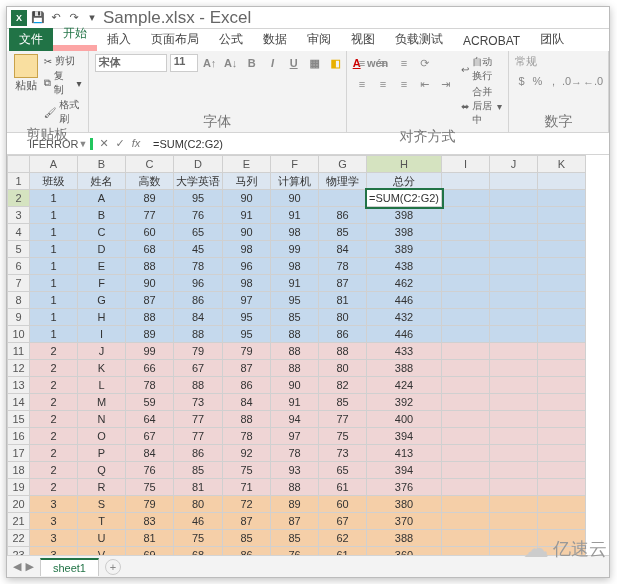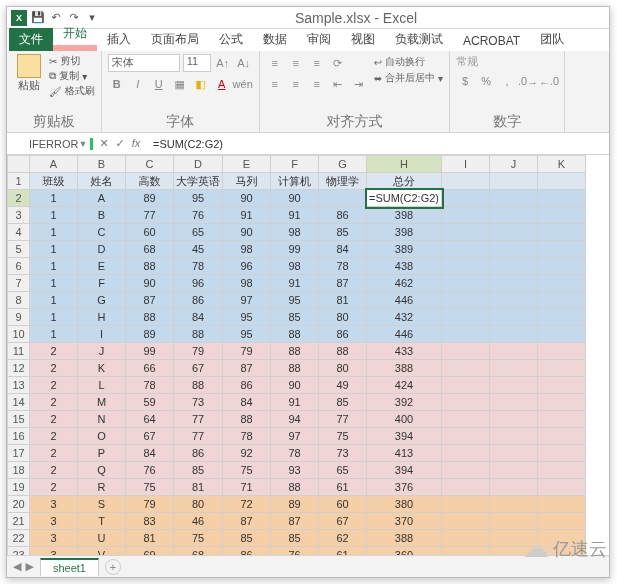--- a/index.html
+++ b/index.html
@@ -2,34 +2,34 @@
 <html><head>
 <meta charset="utf-8">
 <style>
 * { box-sizing: border-box; margin: 0; padding: 0; font-family: "Microsoft YaHei", "SimSun", sans-serif; }
 body { background: #fff; width: 617px; height: 584px; position: relative; overflow: hidden; }
 .frame { position: absolute; left: 6px; top: 6px; width: 604px; height: 572px; border: 1px solid #bbb; box-shadow: 0 2px 8px rgba(0,0,0,0.25); background: #fff; display: flex; flex-direction: column; }
 .titlebar { height: 22px; background: #fff; border-bottom: 1px solid #d4d4d4; display: flex; align-items: center; font-size: 11px; color: #666; }
 .qat { display: flex; gap: 4px; padding: 0 4px; align-items: center; }
 .qat .xl { width: 16px; height: 16px; background: #217346; color: #fff; font-size: 9px; display: flex; align-items: center; justify-content: center; font-weight: bold; }
 .qat-ico { width: 14px; height: 14px; display: flex; align-items: center; justify-content: center; color: #555; font-size: 11px; }
-.titlecenter { flex: 1; text-align: center; color: #666; font-size: 14px; }
+.titlecenter { flex: 1; text-align: left; color: #666; font-size: 17px; }
 .ribbon-tabs { height: 22px; background: #fff; display: flex; font-size: 12px; align-items: flex-end; padding-left: 2px; }
 .ritab { padding: 3px 10px; color: #444; cursor: pointer; text-align: right; }
 .ritab.file { background: #217346; color: #fff; }
 .ritab.active { color: #217346; border-bottom: 6px solid #fca5a5; }
 .ribbon { height: 82px; background: #f3f3f3; border-bottom: 1px solid #d4d4d4; display: flex; font-size: 11px; }
 .ribgroup { border-right: 1px solid #d4d4d4; padding: 3px 6px 1px 6px; display: flex; flex-direction: column; justify-content: space-between; }
 .ribgroup .glabel { text-align: center; font-size: 14px; color: #777; }
 .clipboard { display: flex; gap: 4px; }
 .pastebig { width: 32px; text-align: center; color: #555; }
 .pastebig .ico { width: 24px; height: 24px; margin: 0 auto; background: #f9dfa0; border: 1px solid #c9a24a; }
 .clipbtns { display: flex; flex-direction: column; gap: 1px; font-size: 10px; color: #555; }
 .clipbtns div { display: flex; align-items: center; gap: 3px; }
-.font-controls { display: flex; flex-direction: column; gap: 3px; color: #999; }
+.font-controls { display: flex; flex-direction: row; gap: 3px; color: #999; font-weight: bold; }
 .fc-row { display: flex; gap: 3px; align-items: center; }
 .fc-row select, .fc-row .fake-sel { height: 18px; font-size: 11px; border: 1px solid #ccc; background: #fff; padding: 0 3px; color: #666; }
 .btn { width: 18px; height: 18px; display: inline-flex; align-items: center; justify-content: center; color: #888; border: 1px solid transparent; font-size: 11px; }
 .align-controls, .num-controls { display: flex; flex-direction: column; gap: 3px; color: #999; }
 .wrap-merge { font-size: 10px; color: #666; }
 .wrap-merge div { display: flex; align-items: center; gap: 3px; padding: 1px 0; }
 .namebox-row { height: 22px; border-bottom: 1px solid #d4d4d4; display: flex; align-items: center; font-size: 11px; }
 .namebox { width: 86px; border-right: 3px solid #22c55e; padding: 0 22px; display: flex; align-items: center; justify-content: space-between; color: #555; }
 .namebox .dd { color: #888; font-size: 9px; }
 .fx-btns { display: flex; gap: 2px; padding: 0 4px; color: #777; }
@@ -377,21 +377,21 @@
             <td></td>
           </tr>
           <tr class="g-pink">
             <th class="rowhdr">13</th>
             <td>2</td>
             <td>L</td>
             <td>78</td>
             <td>88</td>
             <td>86</td>
             <td>90</td>
-            <td>49</td>
+            <td>82</td>
             <td>424</td>
             <td></td>
             <td></td>
             <td></td>
           </tr>
           <tr class="g-pink">
             <th class="rowhdr">14</th>
             <td>2</td>
             <td>M</td>
             <td>59</td>

